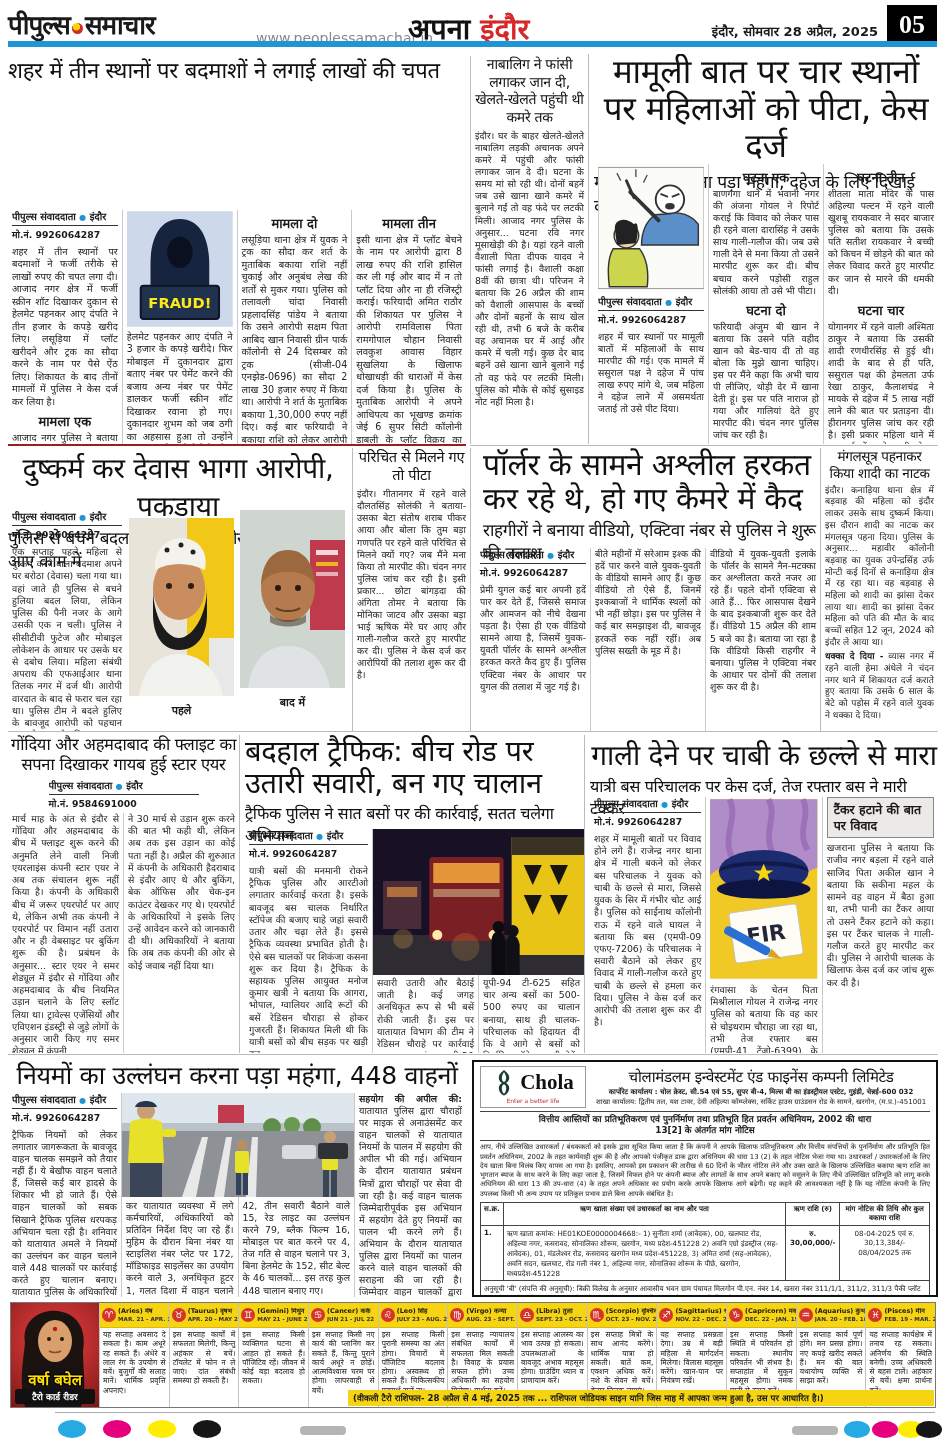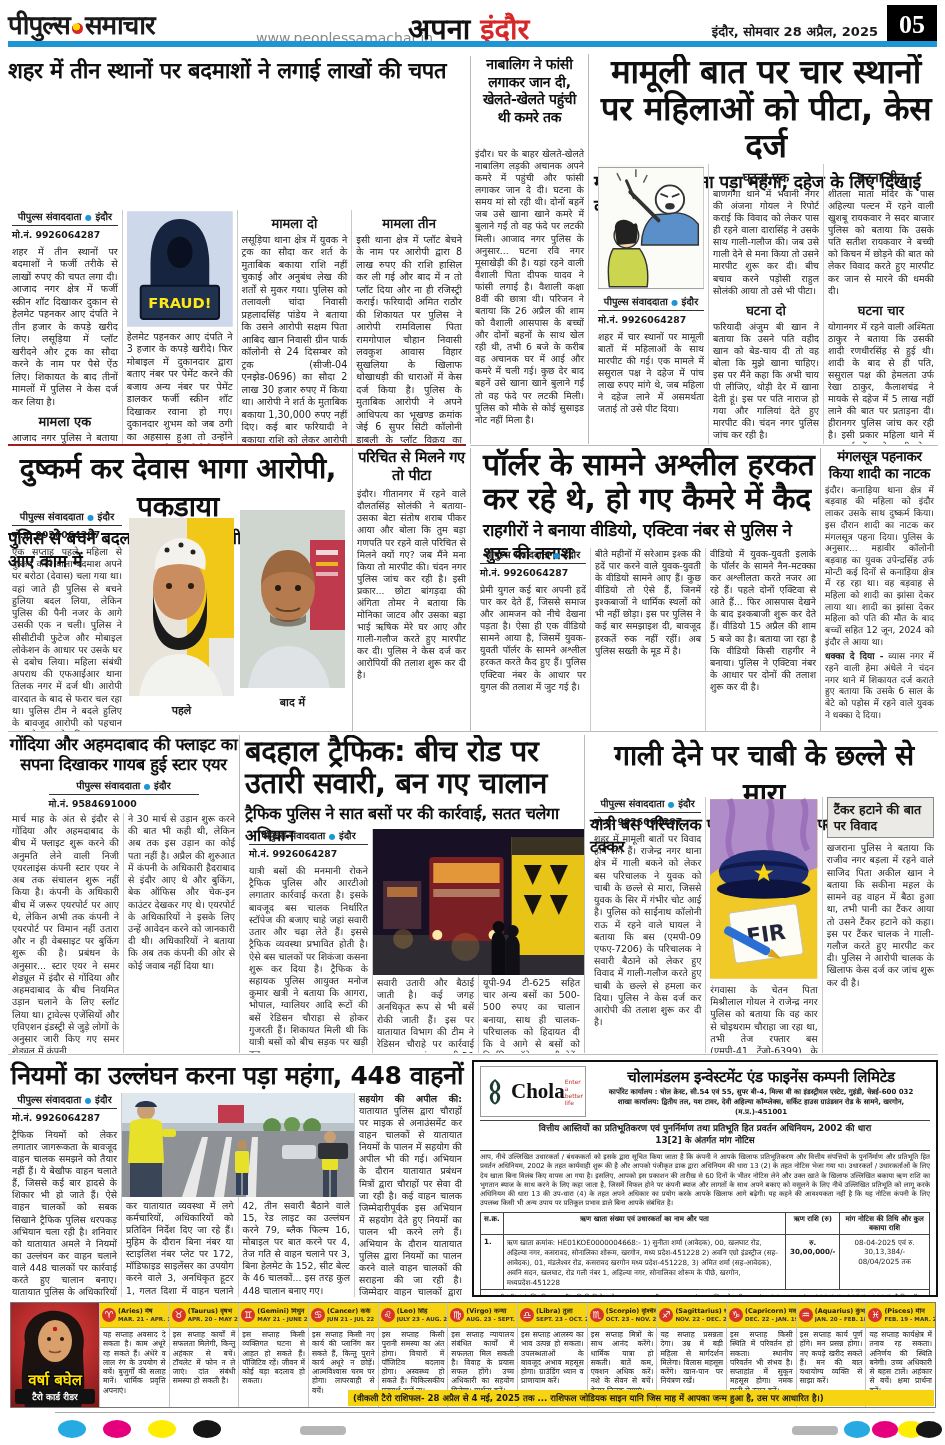--- a/index.html
+++ b/index.html
@@ -1,22 +1,22 @@
 <!DOCTYPE html>
 <html><head>
 <meta charset="utf-8">
 <style>
 *{box-sizing:border-box;margin:0;padding:0}
 body{margin:0;background:#777}
 .page{position:relative;width:945px;height:1445px;background:#fff;font-family:"DejaVu Sans",sans-serif;color:#1a1a1a;overflow:hidden}
 .abs{position:absolute}
-.hl{font-weight:bold;color:#101010;letter-spacing:-.3px}
+.hl{font-weight:normal;color:#101010;letter-spacing:-.3px}
 .center{text-align:center}
 .body-txt{font-size:9.6px;line-height:1.3;text-align:justify;color:#242424}
-.byline{font-weight:bold;font-size:9.8px;text-align:center;border-bottom:1.4px solid #333;padding-bottom:2px;margin-bottom:2px;white-space:nowrap;overflow:hidden}
+.byline{font-weight:bold;font-size:9.8px;border-bottom:1.4px solid #333;padding-bottom:2px;margin-bottom:2px;white-space:nowrap;overflow:hidden}
 .byline .dot{color:#1e95d4;font-size:8px}
 .phone{font-weight:bold;font-size:9.3px;text-align:left;margin-bottom:5px}
 .sechead{font-weight:bold;font-size:13px;text-align:center;margin:4px 0 2px}
 .cols{display:flex;overflow:hidden}
 .cols>div{flex:1;padding:0 4px;overflow:hidden}
 .cols>div+div{border-left:1px solid #c9c9c9}
 .hline{background:#bbb;height:1px}
 .photo-cap{font-weight:bold;font-size:11px;text-align:center;margin-top:2px}
 .sidebar-box{border:1px solid #888;background:#eceae6;font-weight:bold;font-size:12.5px;text-align:left;padding:4px 6px;line-height:1.25;margin-bottom:4px}
 .adbox{border:2px solid #111;background:#fff;padding:4px 6px}
@@ -77,21 +77,21 @@
         <div class="body-txt">लसूड़िया थाना क्षेत्र में युवक ने ट्रक का सौदा कर शर्त के मुताबिक बकाया राशि नहीं चुकाई और अनुबंध लेख की शर्तों से मुकर गया। पुलिस को तलावली चांदा निवासी प्रहलादसिंह पांडेय ने बताया कि उसने आरोपी सक्षम पिता आबिद खान निवासी ग्रीन पार्क कॉलोनी से 24 दिसम्बर को ट्रक (सीजी-04 एनझेड-0696) का सौदा 2 लाख 30 हजार रुपए में किया था। आरोपी ने शर्त के मुताबिक बकाया 1,30,000 रुपए नहीं दिए। कई बार फरियादी ने बकाया राशि को लेकर आरोपी से बात की, लेकिन उसने पैसे देने से इनकार कर दिया। परेशान होने पर उसने पुलिस को शिकायत की।</div>
       </div>
       <div>
         <div class="sechead">मामला तीन</div>
         <div class="body-txt">इसी थाना क्षेत्र में प्लॉट बेचने के नाम पर आरोपी द्वारा 8 लाख रुपए की राशि हासिल कर ली गई और बाद में न तो प्लॉट दिया और ना ही रजिस्ट्री कराई। फरियादी अमित राठौर की शिकायत पर पुलिस ने आरोपी रामविलास पिता रामगोपाल चौहान निवासी लवकुश आवास विहार सुखलिया के खिलाफ धोखाधड़ी की धाराओं में केस दर्ज किया है। पुलिस के मुताबिक आरोपी ने अपने आधिपत्य का भूखण्ड क्रमांक जेई 6 सुपर सिटी कॉलोनी डाबली के प्लॉट विक्रय का सौदा फरियादी से किया था। इसके एवज में उसने 8 लाख 26 हजार रुपए धोखाधड़ीपूर्वक प्राप्त कर लिए। पुलिस ने जांच शुरू कर दी है।</div>
       </div>
     </div>
   </div>
 
   <div class="abs" style="left:470px;top:56px;width:118px;height:388px;border-left:1px solid #bbb;padding:0 4px;overflow:hidden">
-    <div class="hl center" style="font-size:14px;line-height:1.25;margin-bottom:22px">नाबालिग ने फांसी लगाकर जान दी, खेलते-खेलते पहुंची थी कमरे तक</div>
+    <div class="hl center" style="font-size:14px;line-height:1.25;margin-bottom:4px">नाबालिग ने फांसी लगाकर जान दी, खेलते-खेलते पहुंची थी कमरे तक</div>
     <div class="body-txt" style="font-size:9.3px">इंदौर। घर के बाहर खेलते-खेलते नाबालिग लड़की अचानक अपने कमरे में पहुंची और फांसी लगाकर जान दे दी। घटना के समय मां सो रही थी। दोनों बहनें जब उसे खाना खाने कमरे में बुलाने गईं तो वह फंदे पर लटकी मिली। आजाद नगर पुलिस के अनुसार... घटना रवि नगर मूसाखेड़ी की है। यहां रहने वाली वैशाली पिता दीपक यादव ने फांसी लगाई है। वैशाली कक्षा 8वीं की छात्रा थी। परिजन ने बताया कि 26 अप्रैल की शाम को वैशाली आसपास के बच्चों और दोनों बहनों के साथ खेल रही थी, तभी 6 बजे के करीब वह अचानक घर में आई और कमरे में चली गई। कुछ देर बाद बहनें उसे खाना खाने बुलाने गईं तो वह फंदे पर लटकी मिली। पुलिस को मौके से कोई सुसाइड नोट नहीं मिला है।</div>
   </div>
 
   <div class="abs" style="left:588px;top:54px;width:350px;height:390px;border-left:1px solid #bbb;padding-left:5px;overflow:hidden">
     <div class="hl center" style="font-size:33px;line-height:1.12">मामूली बात पर चार स्थानों पर महिलाओं को पीटा, केस दर्ज</div>
     <div class="subhead hl" style="font-size:17.5px;margin-top:4px">मांग पूरी नहीं करना पड़ा महंगा, दहेज के लिए दिखाई दरिंदगी</div>
     <div class="cols abs" style="left:5px;right:0;top:110px;bottom:0">
       <div>
         <svg width="100%" height="128" viewBox="0 0 112 128" style="display:block;background:#fbfbf8">
           <rect width="112" height="128" fill="#fbfbf8" stroke="#999" stroke-width="1"></rect>
@@ -346,33 +346,33 @@
       <div style="flex:1;padding:0 4px;overflow:hidden;border-left:1px solid #c9c9c9">
         <div class="body-txt" style="font-size:9.3px">
           <b>सहयोग की अपील की:</b><span> यातायात पुलिस द्वारा चौराहों पर माइक से अनाउंसमेंट कर वाहन चालकों से यातायात नियमों के पालन में सहयोग की अपील भी की गई। अभियान के दौरान यातायात प्रबंधन मित्रों द्वारा चौराहों पर सेवा दी जा रही है। कई वाहन चालक जिम्मेदारीपूर्वक इस अभियान में सहयोग देते हुए नियमों का पालन भी करने लगे हैं। अभियान के दौरान यातायात पुलिस द्वारा नियमों का पालन करने वाले वाहन चालकों की सराहना की जा रही है। जिम्मेदार वाहन चालकों द्वारा अभियान की प्रशंसा भी की गई।</span>
         </div>
       </div>
     </div>
   </div>
 
   <div class="abs adbox" style="left:472px;top:1060px;width:466px;height:237px;overflow:hidden">
     <div style="display:flex;gap:6px;align-items:stretch">
-      <div style="flex:0 0 106px;border:1px solid #999;display:flex;flex-direction:row;align-items:center;justify-content:center;padding:2px">
+      <div style="flex:0 0 106px;border:1px solid #999;display:flex;flex-direction:column;align-items:center;justify-content:center;padding:2px">
         <div style="display:flex;align-items:center;gap:4px">
           <svg width="24" height="26" viewBox="0 0 24 26">
             <path d="M12 1 C6 5 6 11 12 13 C8 11 8 5 12 1 Z M12 13 C18 11 18 5 12 1 C16 5 16 11 12 13 Z M12 13 C6 15 6 21 12 25 C8 21 8 15 12 13 Z M12 13 C18 15 18 21 12 25 C16 21 16 15 12 13 Z" fill="#1a3c34" stroke="#1a3c34" stroke-width="1.5"></path>
           </svg>
           <span style="font-family:'Liberation Serif',serif;font-weight:bold;font-size:21px;color:#111">Chola</span>
         </div>
         <div style="font-size:6px;color:#b33;margin-top:1px">Enter a better life</div>
       </div>
       <div style="flex:1;text-align:center">
         <div class="hl" style="font-size:15px">चोलामंडलम इन्वेस्टमेंट एंड फाइनेंस कम्पनी लिमिटेड</div>
         <div style="font-size:7px;font-weight:bold;line-height:1.4;margin-top:2px">कार्पोरेट कार्यालय : चोल क्रेस्ट, सी.54 एवं 55, सुपर बी-4, मिल्स बी का इंडस्ट्रीयल एस्टेट, गुइंडी, चेन्नई-600 032</div>
-        <div style="font-size:7px;font-weight:bold;line-height:1.4">शाखा कार्यालय: द्वितीय तल, यश टावर, देवी अहिल्या कॉम्प्लेक्स, सर्किट हाउस ग्राउंडसन रोड के सामने, खरगोन, (म.प्र.)-451001</div>
+        <div style="font-size:7px;font-weight:normal;line-height:1.4">शाखा कार्यालय: द्वितीय तल, यश टावर, देवी अहिल्या कॉम्प्लेक्स, सर्किट हाउस ग्राउंडसन रोड के सामने, खरगोन, (म.प्र.)-451001</div>
       </div>
     </div>
     <div style="border-top:1px solid #444;margin:3px 0 2px"></div>
     <div class="center" style="font-size:8.8px;font-weight:bold;line-height:1.35;width:78%;margin:0 auto">वित्तीय आस्तियों का प्रतिभूतिकरण एवं पुनर्निर्माण तथा प्रतिभूति हित प्रवर्तन अधिनियम, 2002 की धारा 13[2] के अंतर्गत मांग नोटिस</div>
     <div style="font-size:6.9px;line-height:1.34;text-align:justify;margin-top:3px;border-top:1px solid #444;padding-top:2px">आप, नीचे उल्लिखित उधारकर्ता / बंधककर्ता को इसके द्वारा सूचित किया जाता है कि कंपनी ने आपके खिलाफ प्रतिभूतिकरण और वित्तीय संपत्तियों के पुनर्निर्माण और प्रतिभूति हित प्रवर्तन अधिनियम, 2002 के तहत कार्यवाही शुरू की है और आपको पंजीकृत डाक द्वारा अधिनियम की धारा 13 (2) के तहत नोटिस भेजा गया था। उधारकर्ता / उधारकर्ताओं के लिए देय खाता बिना विलंब किए वापस आ गया है। इसलिए, आपको इस प्रकाशन की तारीख से 60 दिनों के भीतर नोटिस लेने और उक्त खाते के खिलाफ उल्लिखित बकाया ऋण राशि का भुगतान ब्याज के साथ करने के लिए कहा जाता है, जिसमें विफल होने पर कंपनी ब्याज और लागतों के साथ अपने बकाए को वसूलने के लिए नीचे उल्लिखित प्रतिभूति को लागू करके अधिनियम की धारा 13 की उप-धारा (4) के तहत अपने अधिकार का प्रयोग करके आपके खिलाफ आगे बढ़ेगी। यह कहने की आवश्यकता नहीं है कि यह नोटिस कंपनी के लिए उपलब्ध किसी भी अन्य उपाय पर प्रतिकूल प्रभाव डाले बिना आपके संबंधित है।</div>
     <table class="adtable">
       <tbody>
           <tr>
         <th style="width:5%">स.क्र.</th>
         <th style="width:63%">ऋण खाता संख्या एवं उधारकर्ता का नाम और पता</th>

